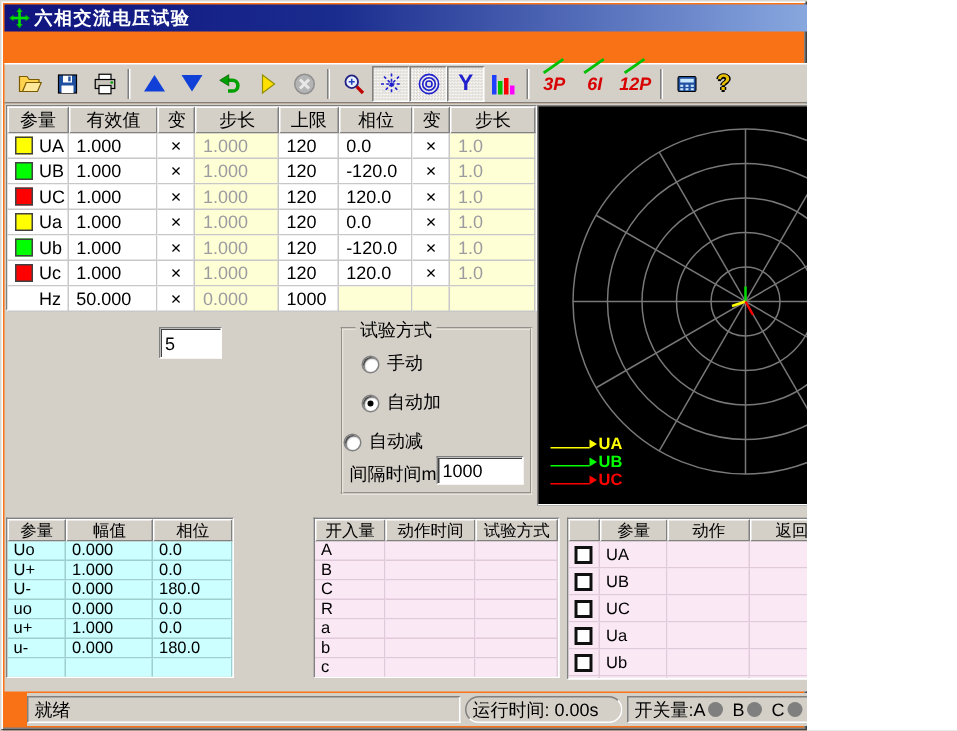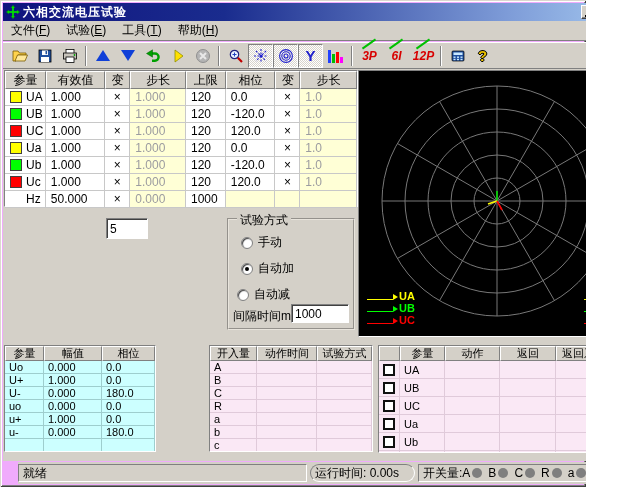--- a/index.html
+++ b/index.html
@@ -1,18 +1,18 @@
 <!DOCTYPE html>
 <html><head>
 <meta charset="utf-8">
 <style>
   * { margin:0; padding:0; box-sizing:border-box; }
   html,body { width:638px; height:487px; font-family:"Liberation Sans", sans-serif; }
   .window {
-    position:relative; width:586px; height:487px; background:#f0abfc;
+    position:relative; width:538px; height:487px; background:#f97316;
     box-shadow: inset 1px 1px 0 #DBD7CF, inset -1px -1px 0 #404040,
                 inset 2px 2px 0 #FFFFFF, inset -2px -2px 0 #808080;
     overflow:hidden; font-size:12px; color:#000;
   }
   
   .titlebar {
     position:absolute; left:3px; top:3px; width:632px; height:18px;
     background:linear-gradient(90deg,#10137E 0%,#1A2C8E 35%,#7E9CD8 80%,#A6CAF0 100%);
     display:flex; align-items:center; padding:0 2px;
   }
@@ -172,26 +172,20 @@
         </div>
       <div class="tb-btn">
           <div class="g-max"></div>
         </div>
       <div class="tb-btn">
           <span class="g-close">×</span>
         </div>
     </div>
   </div>
 
-  <div class="menubar">
-    <span class="menu-item"><span>文件(</span><span class="u">F</span><span>)</span></span>
-    <span class="menu-item"><span>试验(</span><span class="u">E</span><span>)</span></span>
-    <span class="menu-item"><span>工具(</span><span class="u">T</span><span>)</span></span>
-    <span class="menu-item"><span>帮助(</span><span class="u">H</span><span>)</span></span>
-  </div>
 
   <div class="toolbar">
     <div class="tbtn">
       <svg viewBox="0 0 16 16">
           <path d="M1 3h5l1.5 2H14v2H6L4 13H1z" fill="#FFD34D" stroke="#7A5B00" stroke-width="0.8"></path>
           <path d="M5.5 7h10l-2.5 6H3z" fill="#FFE89A" stroke="#7A5B00" stroke-width="0.8"></path>
         </svg>
     </div>
     <div class="tbtn">
       <svg viewBox="0 0 16 16">
@@ -470,21 +464,21 @@
       <div class="radio-row" style="left:12px; top:14px;">
         <span class="radio" data-on="false"></span>
         <span>手动</span>
       </div>
       <div class="radio-row" style="left:12px; top:40px;justify-content:center;">
         <span class="radio" data-on="true">
             <span class="dot"></span>
           </span>
         <span>自动加</span>
       </div>
-      <div class="radio-row" style="left:8px; top:66px;text-align:center;">
+      <div class="radio-row" style="left:0; top:66px;text-align:center;">
         <span class="radio" data-on="false"></span>
         <span>自动减</span>
       </div>
       <span class="lbl" style="left:4px; top:88px;">间隔时间ms</span>
       <input class="edit" style="left: 62px; top: 84px; width: 58px; height: 19px;" readonly="" value="1000">
     </div>
 
     <div class="btable seq-table">
       <div class="bhead">
         <div class="hc s0">参量</div>

